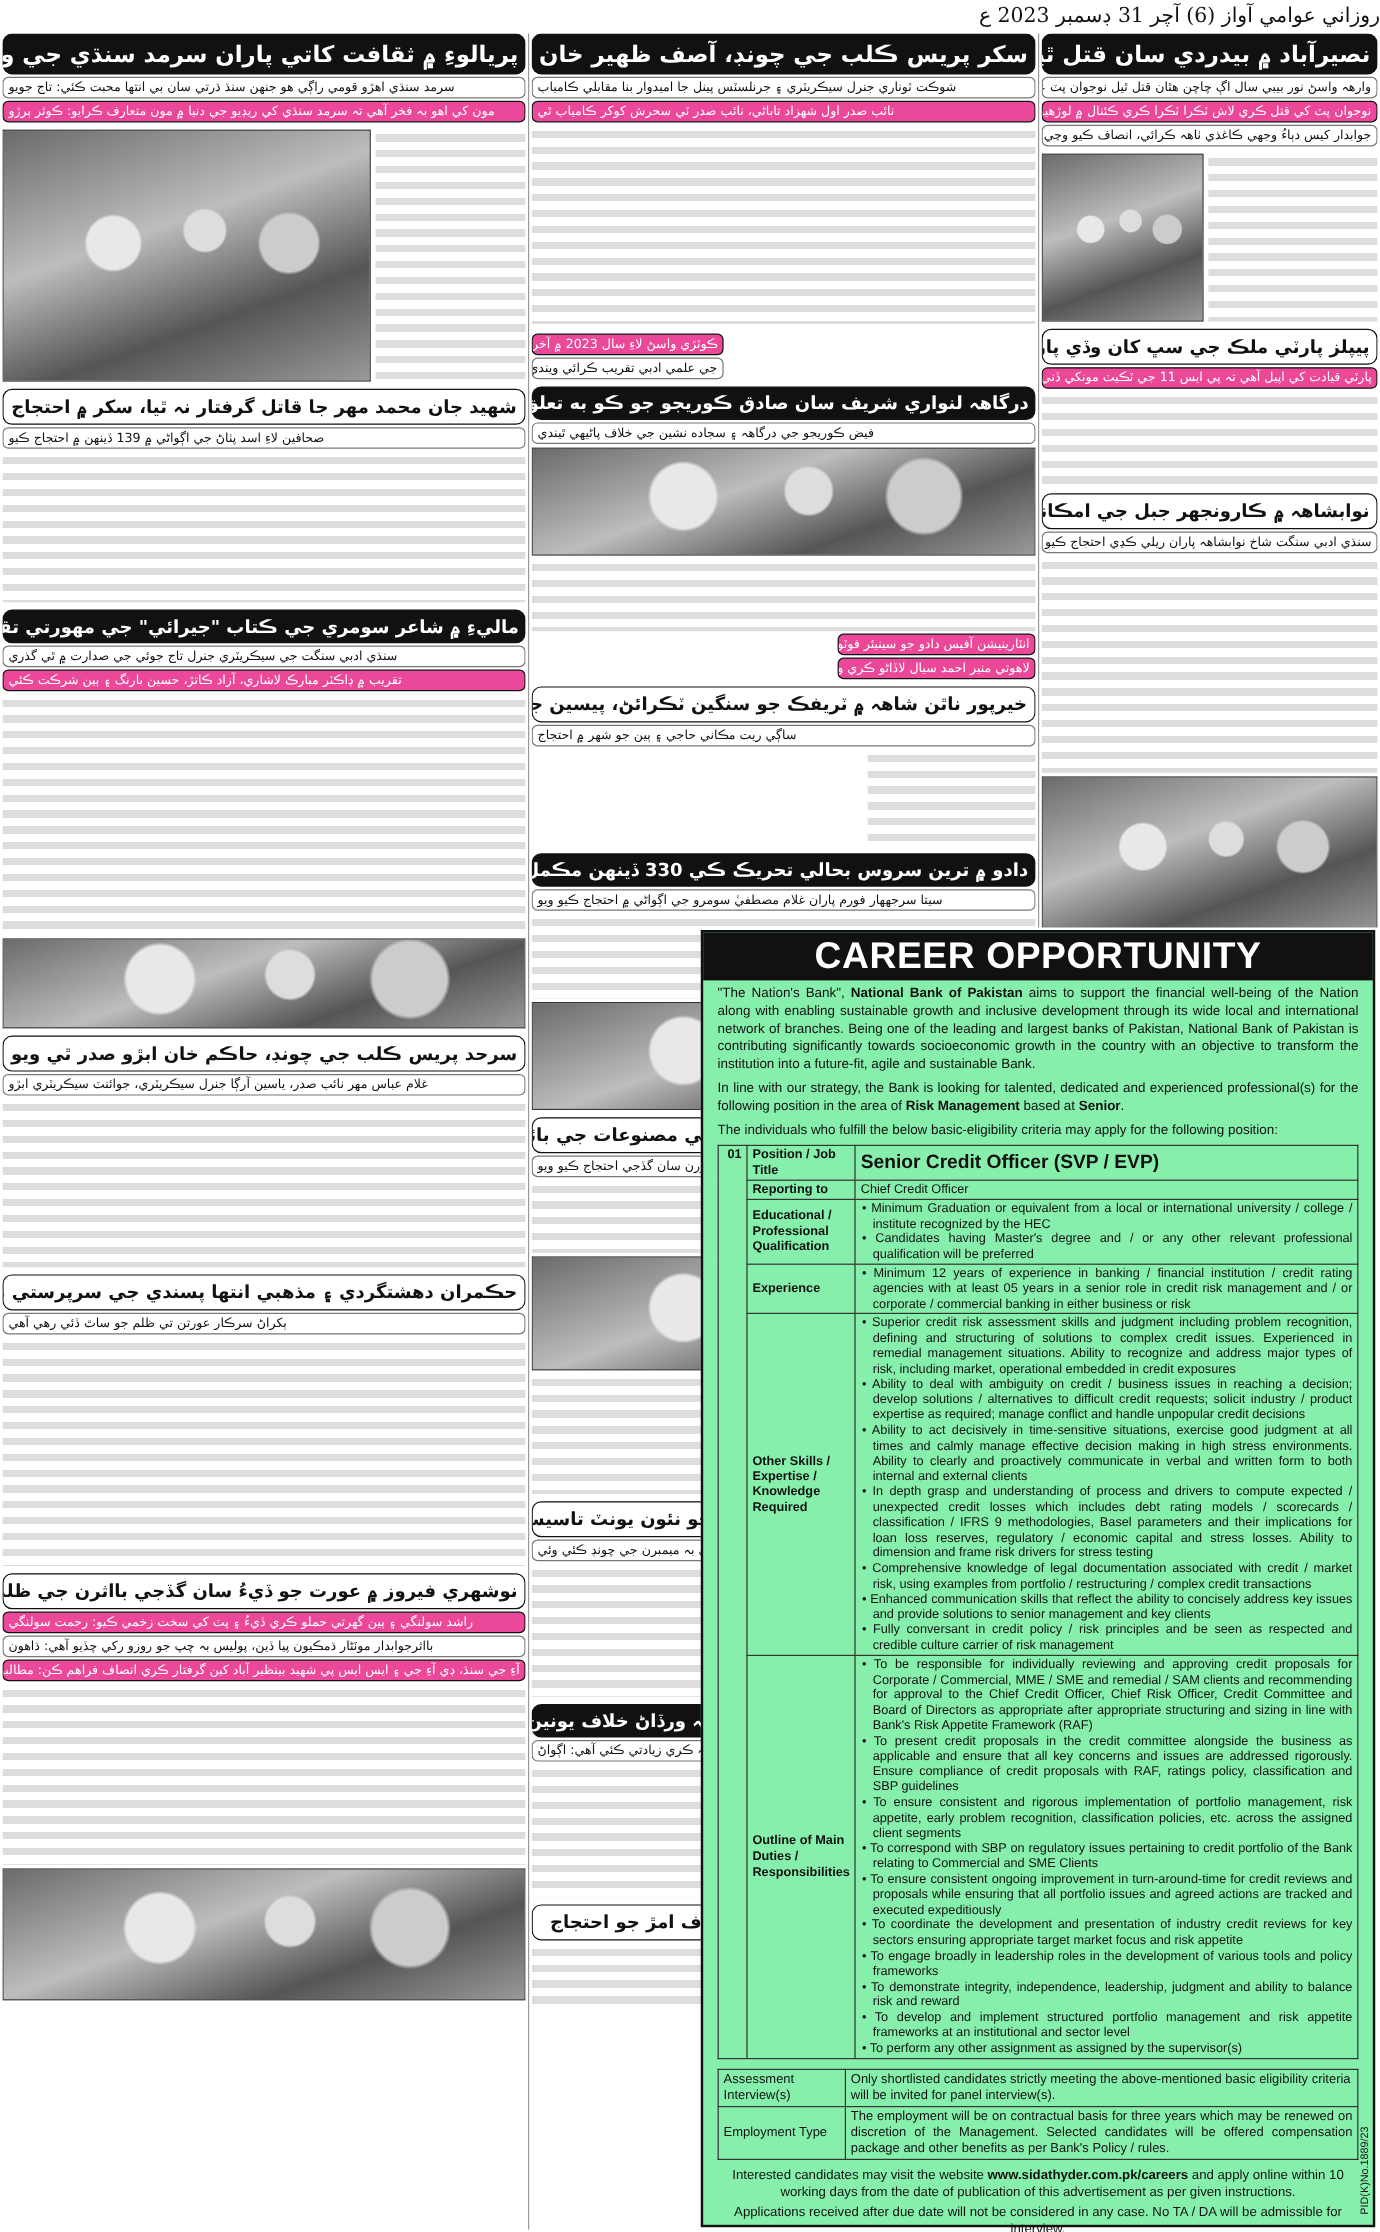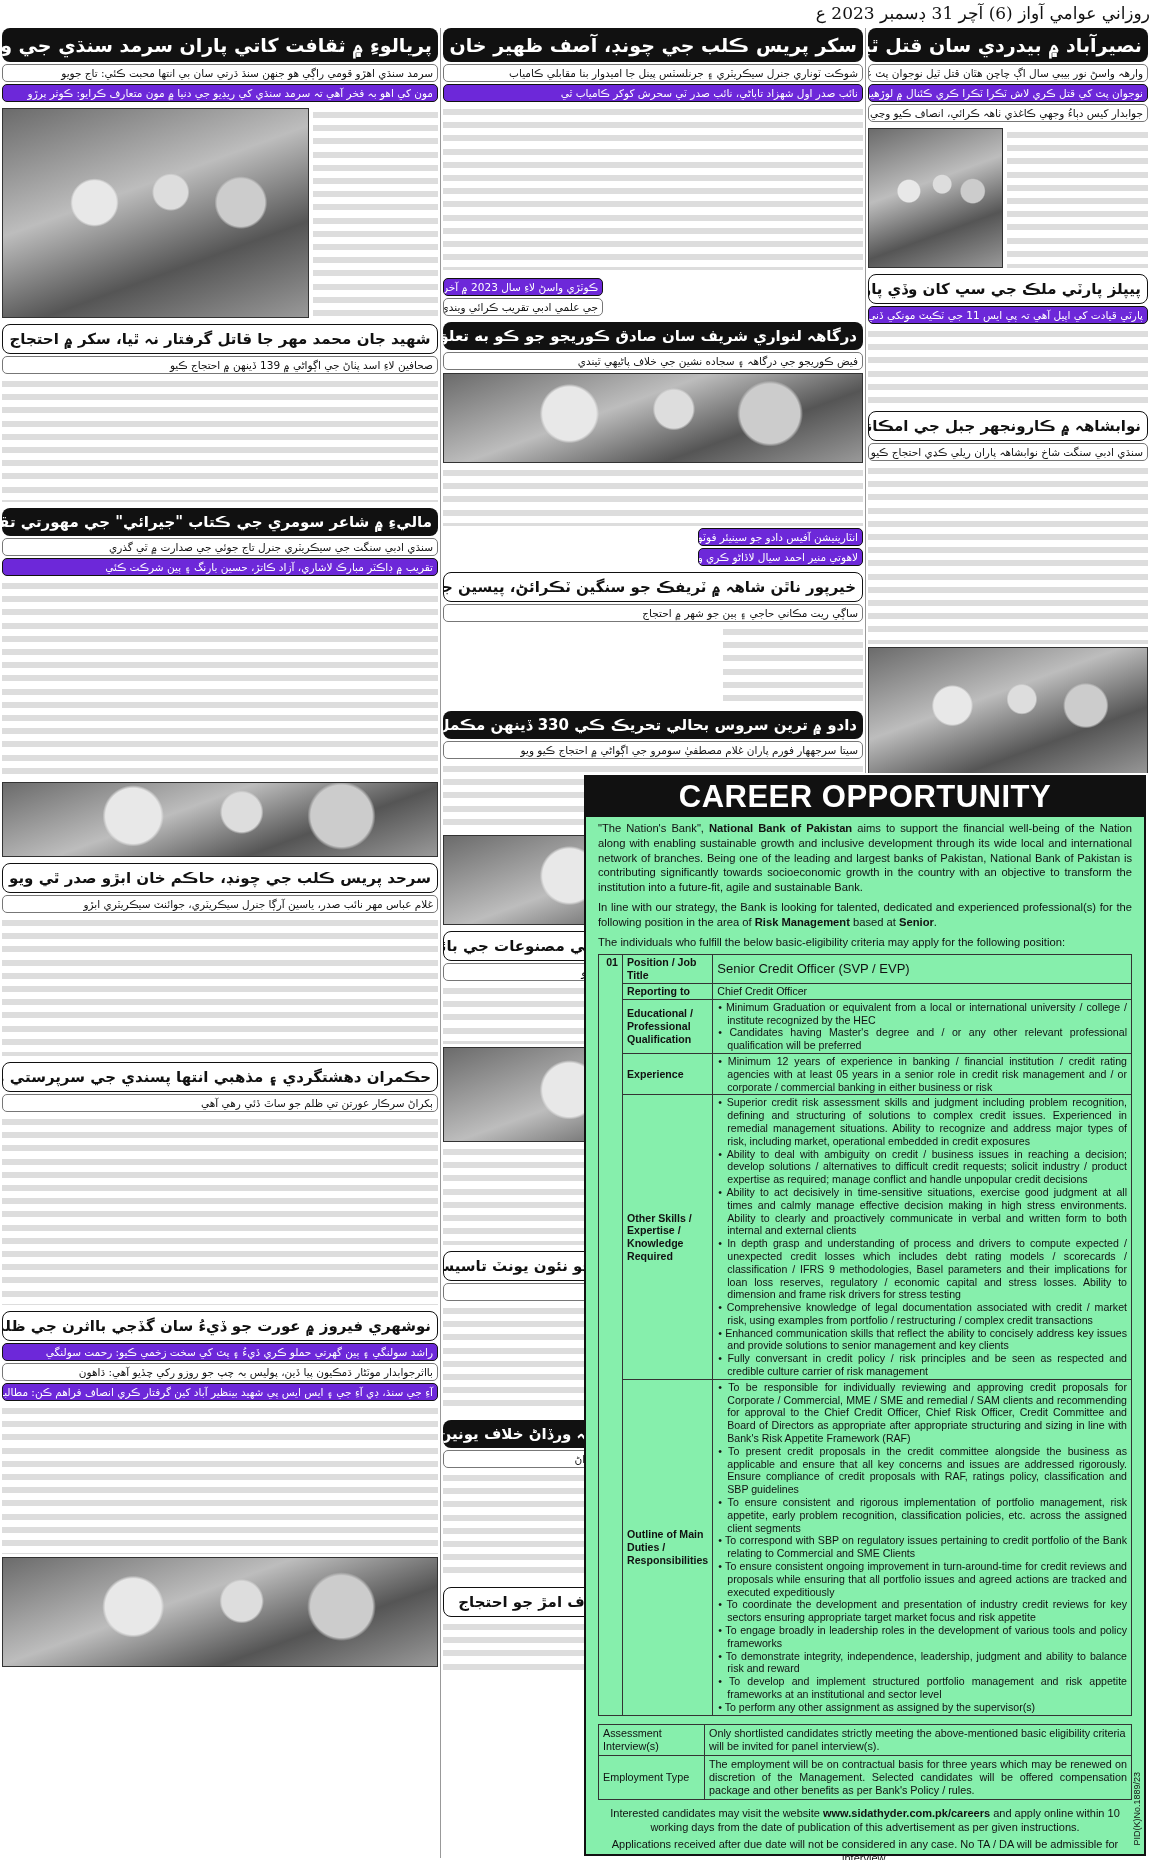--- a/index.html
+++ b/index.html
@@ -4,22 +4,22 @@
 <style>
 *{box-sizing:border-box;margin:0;padding:0}
 body{width:1150px;height:1860px;background:#fff;font-family:"DejaVu Sans",sans-serif;color:#111;overflow:hidden;position:relative}
 .masthead{position:absolute;top:0;left:0;width:1150px;height:26px;text-align:right;font-family:"DejaVu Serif",serif;font-size:17px;line-height:26px;direction:rtl}
 .col{position:absolute;top:28px;direction:rtl;overflow:hidden}
 .story{margin-bottom:6px}
 .hl{background:#111;color:#fff;font-family:"DejaVu Sans",sans-serif;font-weight:bold;border-radius:8px;padding:2px 6px;text-align:center;white-space:nowrap;overflow:hidden}
 .hl.big{font-size:19px;line-height:30px}
 .hl.med{font-size:15px;line-height:24px}
 .hl.white{background:#fff;color:#111;border:1.5px solid #111}
-.sub{font-size:10.5px;line-height:16px;border:1px solid #777;border-radius:5px;margin-top:2px;padding:0 4px;white-space:nowrap;overflow:hidden;text-align:right}
-.sub.dark{background:#6d28d9;color:#fff;border-color:#111}
+.sub{font-size:10.5px;line-height:16px;border:1px solid #777;border-radius:5px;margin-top:2px;padding:0 4px;white-space:nowrap;overflow:hidden;text-align:left}
+.sub.dark{background:#ec4899;color:#fff;border-color:#111}
 .body{font-size:9px;line-height:13.2px;text-align:justify;color:#333;margin-top:3px;height:var(--h);overflow:hidden;background:repeating-linear-gradient(#fff 0 4px,#ddd 4px 10px,#fff 10px 13.2px)}
 .photo{background:linear-gradient(160deg,#6b6b6b,#bdbdbd 40%,#555 70%,#999);border:1px solid #333;margin-top:3px;position:relative}
 .photo::after{content:"";position:absolute;inset:0;background:radial-gradient(circle at 30% 45%,#e8e8e8 0 9%,transparent 10%),radial-gradient(circle at 55% 40%,#ddd 0 8%,transparent 9%),radial-gradient(circle at 78% 45%,#ccc 0 9%,transparent 10%)}
 
 .ad{position:absolute;left:584px;top:775px;width:562px;height:1081px;border:2px solid #111;direction:ltr;font-family:"Liberation Sans",sans-serif;color:#111;background:#86efac}
 .ad-title{background:#111;color:#fff;text-align:center;font-weight:bold;font-size:31px;line-height:40px;letter-spacing:.5px}
 .ad-intro{font-size:11.2px;line-height:14.8px;padding:4px 12px 0;text-align:justify}
 .ad-intro p{margin-bottom:5px}
 table.req{border-collapse:collapse;margin:2px 10px 0 12px;width:calc(100% - 24px);font-size:10.6px;line-height:12.8px}
 table.req td{border:1px solid #333;vertical-align:middle;padding:1px 4px}
@@ -171,21 +171,21 @@
   <div class="ad-intro">
     <p><span>"The Nation's Bank", </span><b>National Bank of Pakistan</b><span> aims to support the financial well-being of the Nation along with enabling sustainable growth and inclusive development through its wide local and international network of branches. Being one of the leading and largest banks of Pakistan, National Bank of Pakistan is contributing significantly towards socioeconomic growth in the country with an objective to transform the institution into a future-fit, agile and sustainable Bank.</span></p>
     <p><span>In line with our strategy, the Bank is looking for talented, dedicated and experienced professional(s) for the following position in the area of </span><b>Risk Management</b><span> based at </span><b>Senior</b><span>.</span></p>
     <p>The individuals who fulfill the below basic-eligibility criteria may apply for the following position:</p>
   </div>
   <table class="req">
     <tbody>
         <tr>
       <td class="num" rowspan="6">01</td>
       <td class="lbl">Position / Job Title</td>
-      <td class="val" style="font-weight:normal;font-size:13px">Senior Credit Officer (SVP / EVP)</td>
+      <td class="val" style="font-weight:bold;font-size:16px">Senior Credit Officer (SVP / EVP)</td>
     </tr>
     <tr>
       <td class="lbl">Reporting to</td>
       <td class="val">Chief Credit Officer</td>
     </tr>
     <tr>
       <td class="lbl">Educational / Professional Qualification</td>
       <td class="val">
             <ul>
         <li>Minimum Graduation or equivalent from a local or international university / college / institute recognized by the HEC</li>

